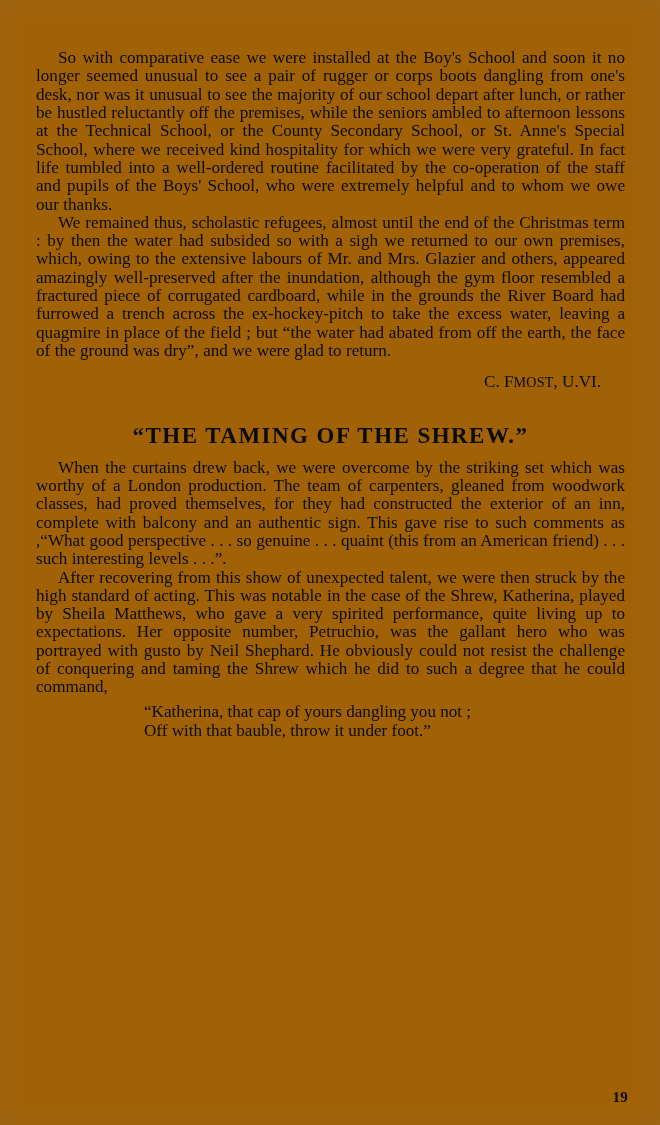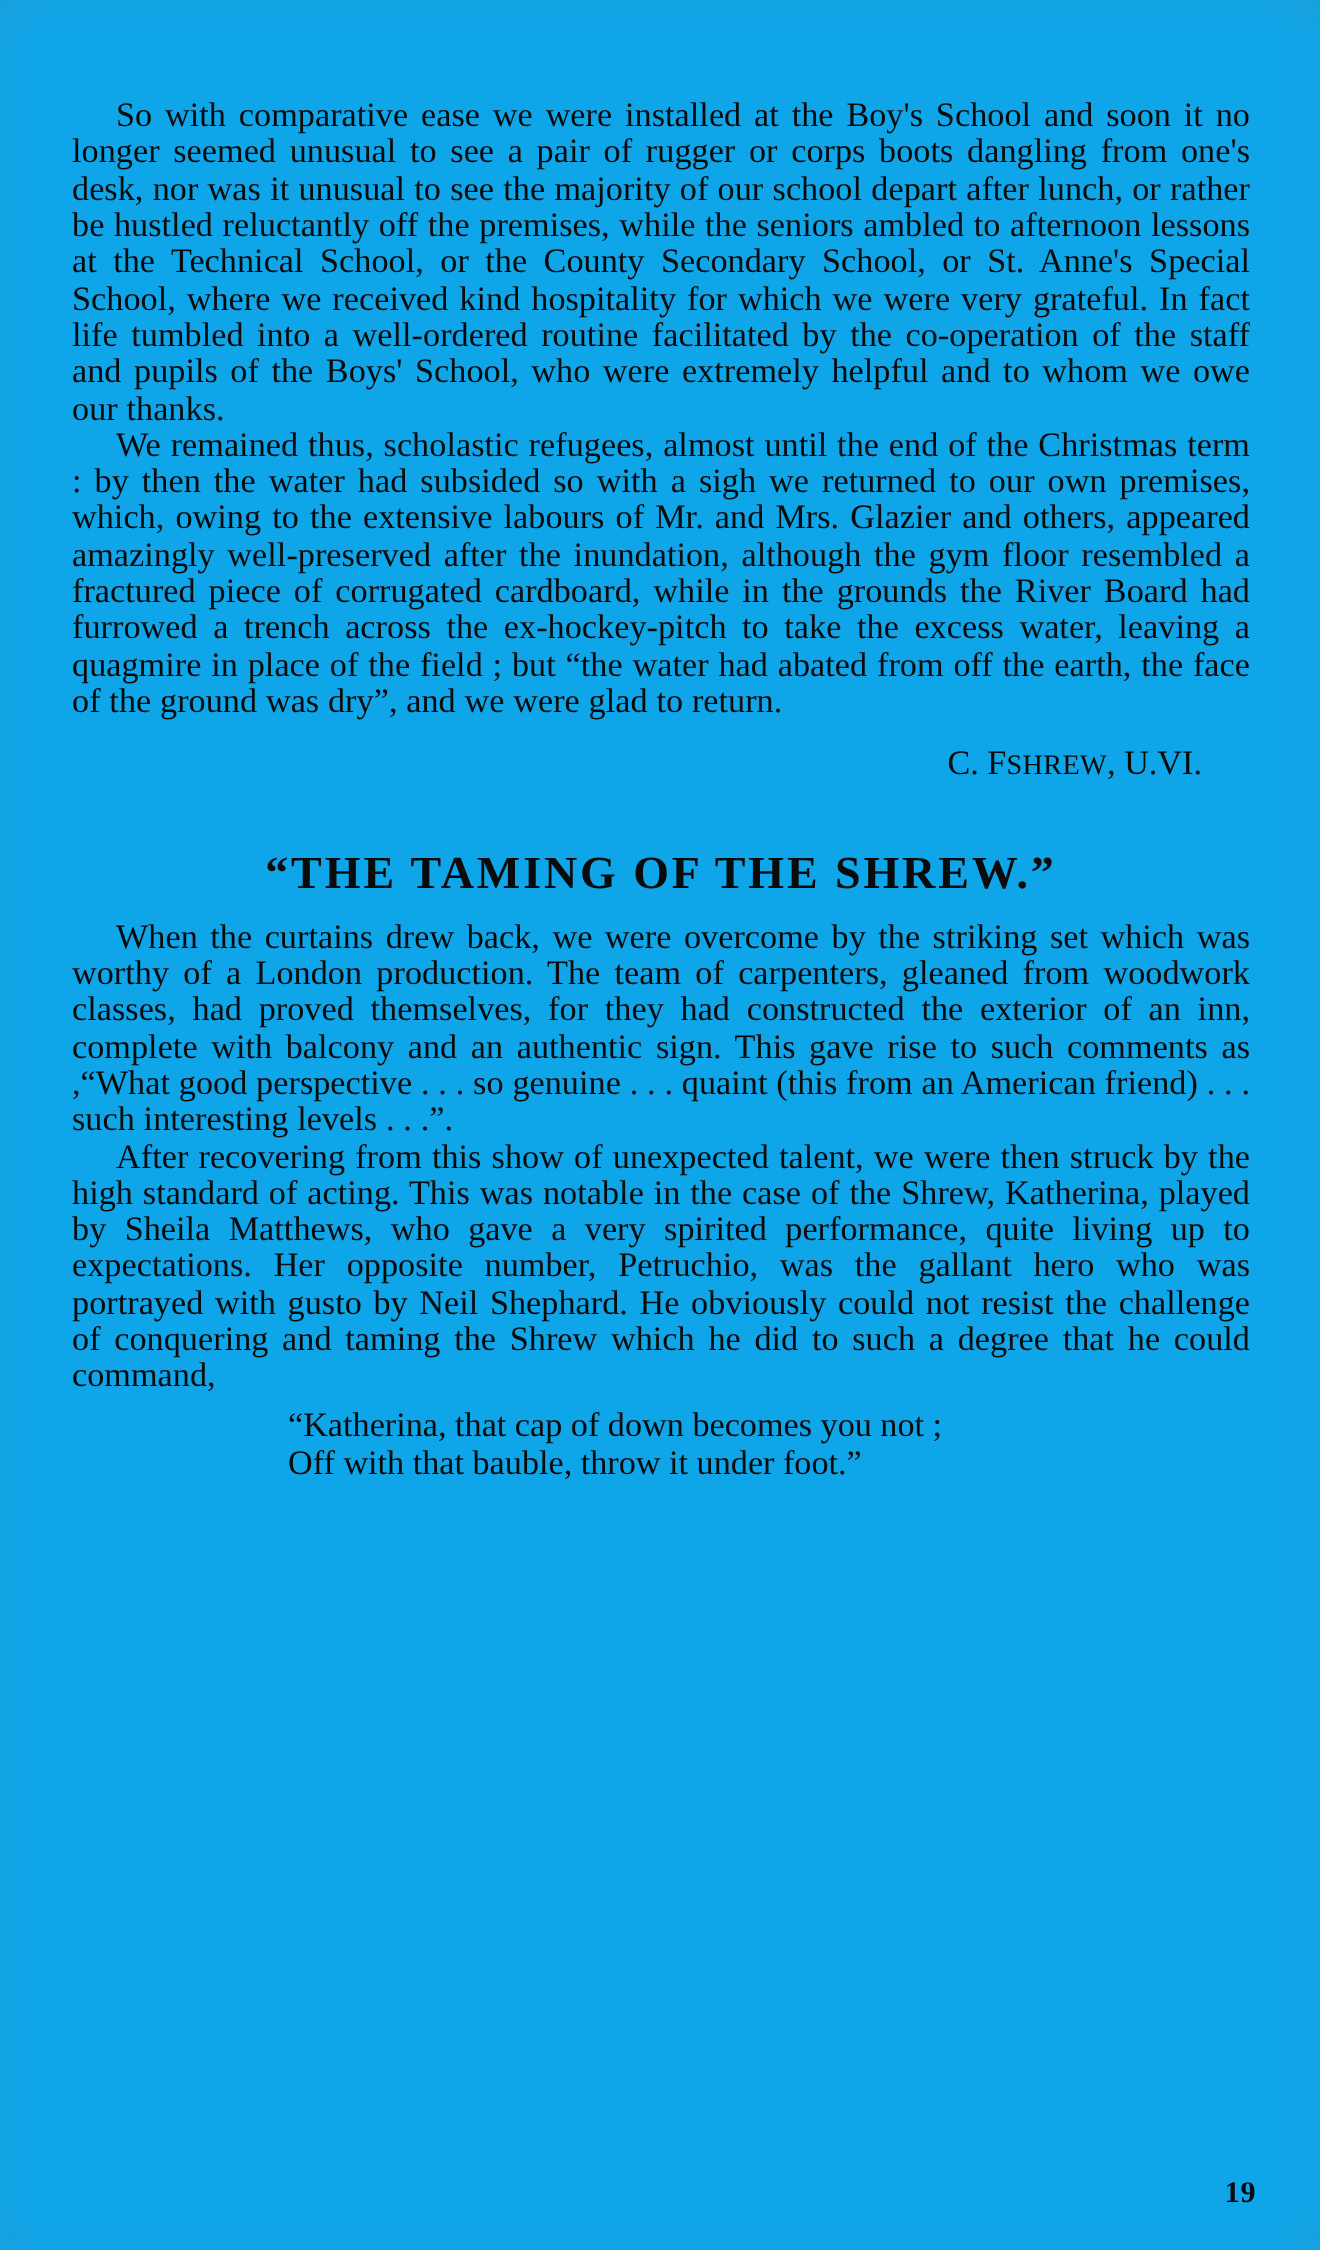--- a/index.html
+++ b/index.html
@@ -14,21 +14,21 @@
     position: relative;
     font-family: "Liberation Serif", "DejaVu Serif", serif;
     color: #0b0b0b;
     overflow: hidden;
   }
   .page {
     position: absolute;
     left: 0; top: 0;
     width: 660px;
     height: 1125px;
-    background: #0ea5e9;
+    background: #a16207;
   }
   
   .scan-tint {
     position: absolute;
     left: 0; top: 0; right: 0; bottom: 0;
     background:
       linear-gradient(to right, rgba(120,120,120,0.055) 0px, rgba(255,255,255,0) 22px),
       linear-gradient(to left, rgba(120,120,120,0.05) 0px, rgba(255,255,255,0) 26px),
       linear-gradient(to bottom, rgba(120,120,120,0.05) 0px, rgba(255,255,255,0) 20px),
       linear-gradient(to top, rgba(120,120,120,0.045) 0px, rgba(255,255,255,0) 20px);
@@ -103,32 +103,32 @@
 <div class="page">
   <div class="scan-tint"></div>
 
   <div class="text-column">
 
     <p class="body-par">So with comparative ease we were installed at the Boy's School and soon it no longer seemed unusual to see a pair of rugger or corps boots dangling from one's desk, nor was it unusual to see the majority of our school depart after lunch, or rather be hustled reluctantly off the premises, while the seniors ambled to afternoon lessons at the Technical School, or the County Secondary School, or St. Anne's Special School, where we received kind hospitality for which we were very grateful.   In fact life tumbled into a well-ordered routine facilitated by the co-operation of the staff and pupils of the Boys' School, who were extremely helpful and to whom we owe our thanks.</p>
 
     <p class="body-par">We remained thus, scholastic refugees, almost until the end of the Christmas term :  by then the water had subsided so with a sigh we returned to our own premises, which, owing to the extensive labours of Mr. and Mrs. Glazier and others, appeared amazingly well-preserved after the inundation, although the gym floor resembled a fractured piece of corrugated cardboard, while in the grounds the River Board had furrowed a trench across the ex-hockey-pitch to take the excess water, leaving a quagmire in place of the field ;  but “the water had abated from off the earth, the face of the ground was dry”, and we were glad to return.</p>
 
     <p class="byline">
-      <span>C. F</span><span class="sc">SHREW</span><span>, U.VI.</span>
+      <span>C. F</span><span class="sc">MOST</span><span>, U.VI.</span>
     </p>
 
     <h2 class="section-heading">“THE TAMING OF THE SHREW.”</h2>
 
 
     <p class="body-par">When the curtains drew back, we were overcome by the striking set which was worthy of a London production.   The team of carpenters, gleaned from woodwork classes, had proved themselves, for they had constructed the exterior of an inn, complete with balcony and an authentic sign.   This gave rise to such comments as ,“What good perspective . . . so genuine . . . quaint (this from an American friend) . . . such interesting levels . . .”.</p>
 
     <p class="body-par">After recovering from this show of unexpected talent, we were then struck by the high standard of acting.   This was notable in the case of the Shrew, Katherina, played by Sheila Matthews, who gave a very spirited performance, quite living up to expectations.   Her opposite number, Petruchio, was the gallant hero who was portrayed with gusto by Neil Shephard.   He obviously could not resist the challenge of conquering and taming the Shrew which he did to such a degree that he could command,</p>
 
     <div class="verse">
-      <span class="vline">“Katherina, that cap of down becomes you not ;</span>
+      <span class="vline">“Katherina, that cap of yours dangling you not ;</span>
       <span class="vline">Off with that bauble, throw it under foot.”</span>
     </div>
 
 
   </div>
 
   <div class="page-number">19</div>
 </div>
 
 </body></html>

